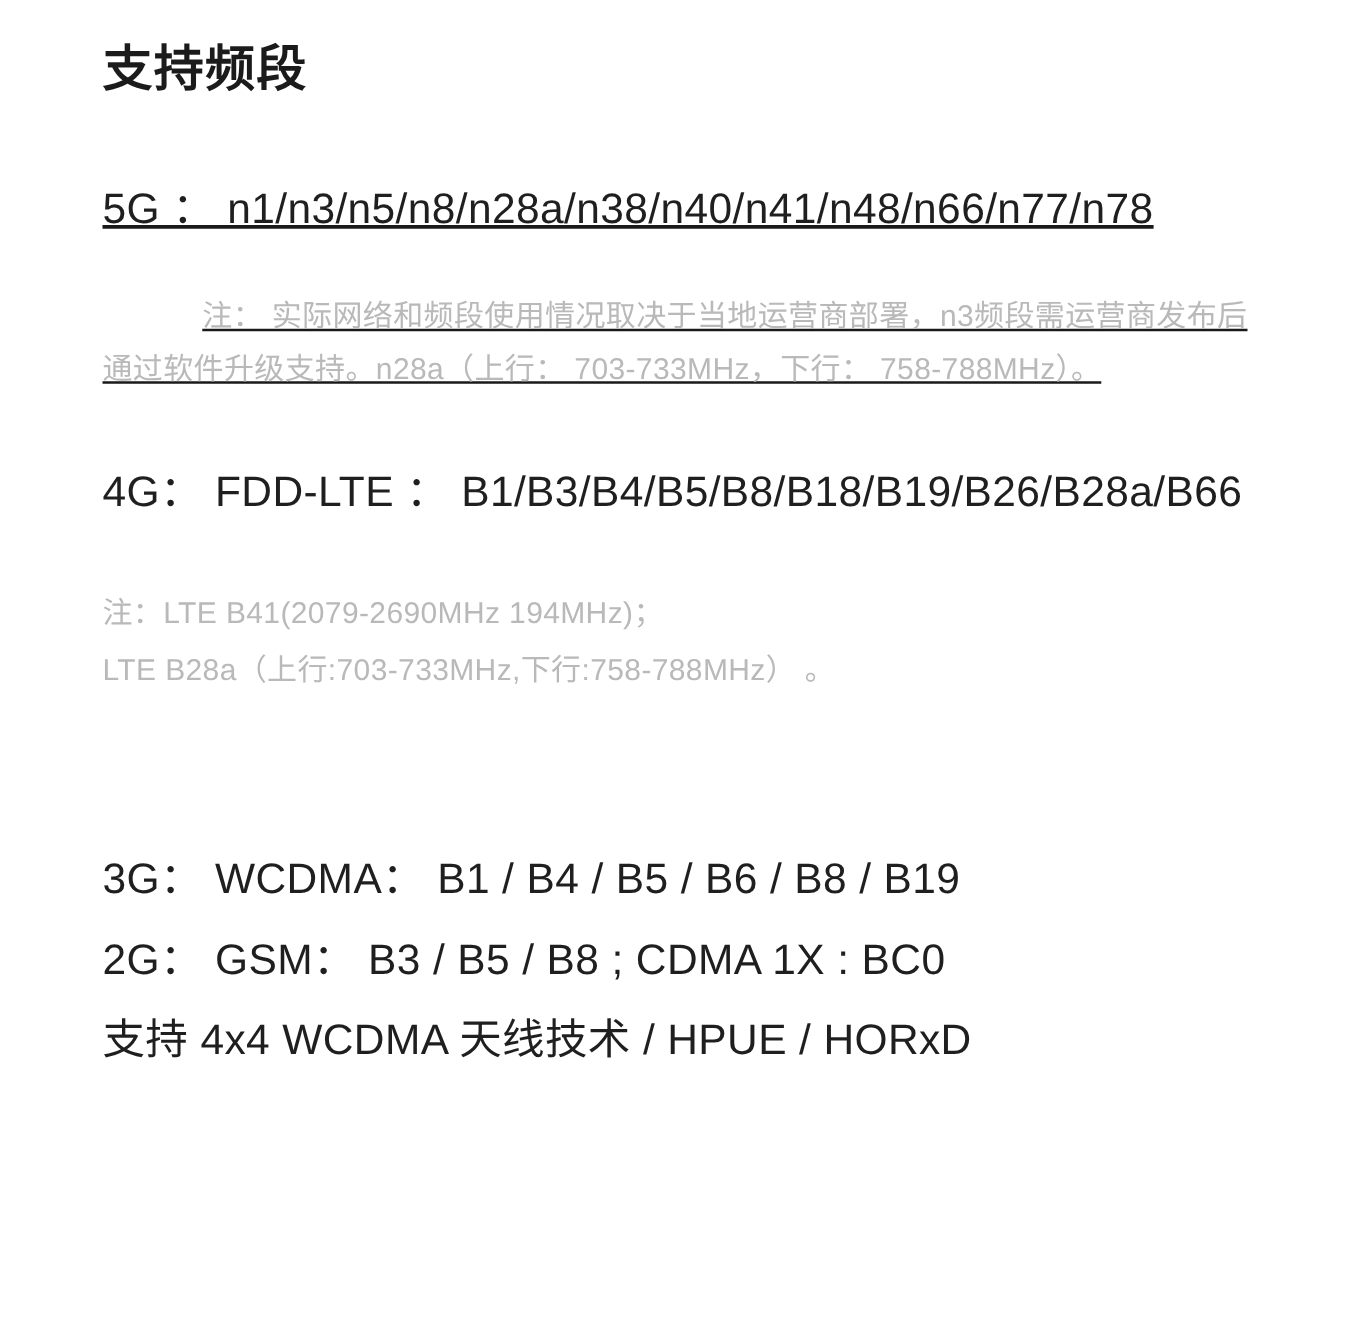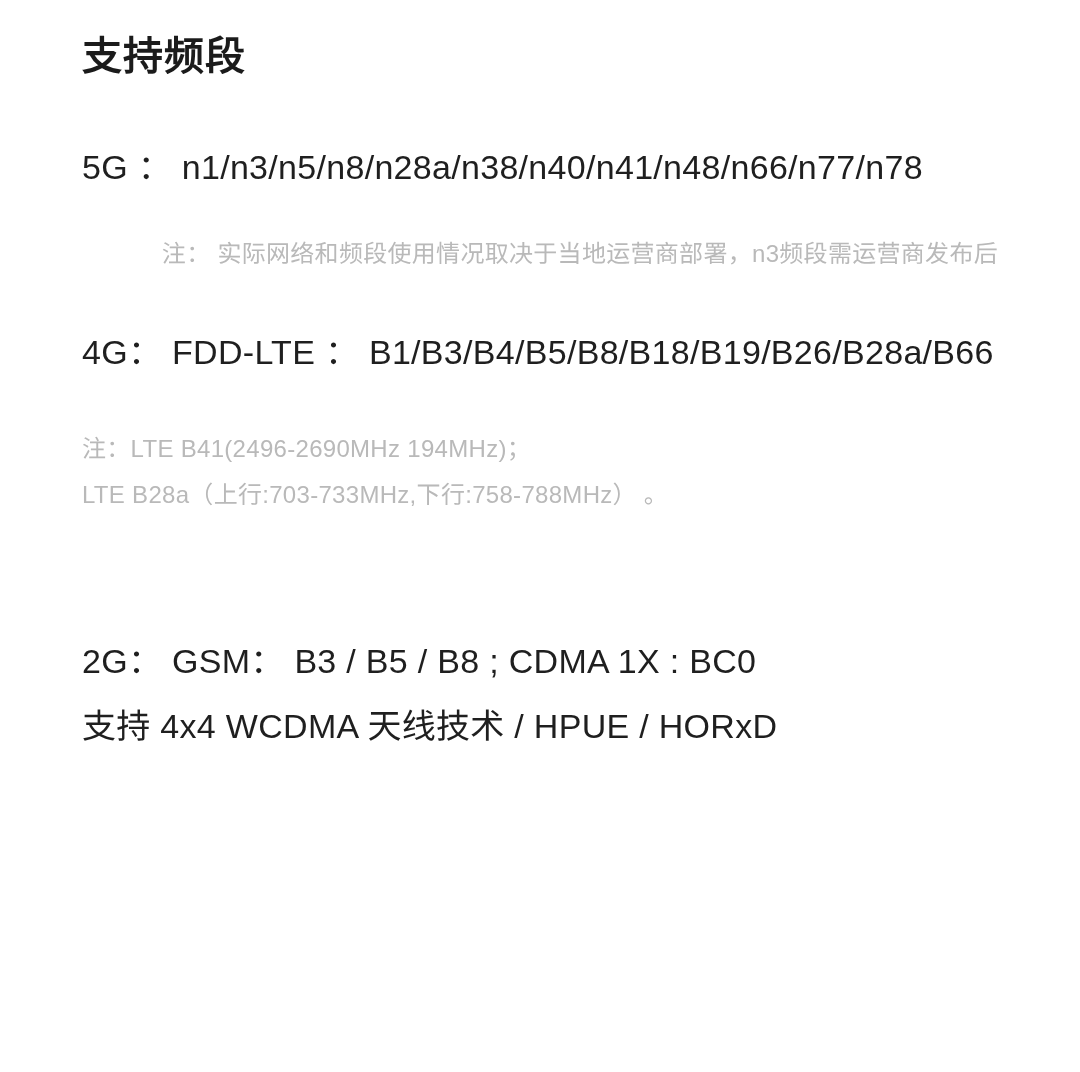--- a/index.html
+++ b/index.html
@@ -41,43 +41,45 @@
     letter-spacing: 0.3px;
     white-space: nowrap;
   }
   .note {
     font-size: 24px;
     color: #b9b9b9;
     line-height: 1.75;
     letter-spacing: 0.3px;
     font-weight: 400;
   }
-  .band-5g { margin-top: 58px; }
+  .band-5g { margin-top: 58px; text-decoration: underline; }
   .note-5g { margin-top: 40px; text-align: right; }
   .group-4g { margin-top: 52px; }
   .note-4g  { margin-top: 48px; }
   .group-3g { margin-top: 112px; }
   .line-tight { line-height: 1.9; }
 </style>
 </head>
 <body>
 
 <div class="page">
 
   <h1 class="section-title">支持频段</h1>
 
   <div class="block band-5g">
     <div class="spec-line">5G ： n1/n3/n5/n8/n28a/n38/n40/n41/n48/n66/n77/n78</div>
     <div class="note note-5g">注： 实际网络和频段使用情况取决于当地运营商部署，n3频段需运营商发布后</div>
+    <div class="note">通过软件升级支持。n28a（上行： 703-733MHz，下行： 758-788MHz）。</div>
   </div>
 
   <div class="block group-4g">
     <div class="spec-line">4G： FDD-LTE ： B1/B3/B4/B5/B8/B18/B19/B26/B28a/B66</div>
-    <div class="note note-4g line-tight">注：LTE B41(2496-2690MHz 194MHz)；</div>
+    <div class="note note-4g line-tight">注：LTE B41(2079-2690MHz 194MHz)；</div>
     <div class="note line-tight">LTE B28a（上行:703-733MHz,下行:758-788MHz） 。</div>
   </div>
 
   <div class="block group-3g">
+    <div class="spec-line line-tight">3G： WCDMA： B1 / B4 / B5 / B6 / B8 / B19</div>
     <div class="spec-line line-tight">2G： GSM： B3 / B5 / B8 ; CDMA 1X : BC0</div>
     <div class="spec-line line-tight">支持 4x4 WCDMA 天线技术 / HPUE / HORxD</div>
   </div>
 
 </div>
 
 </body></html>

